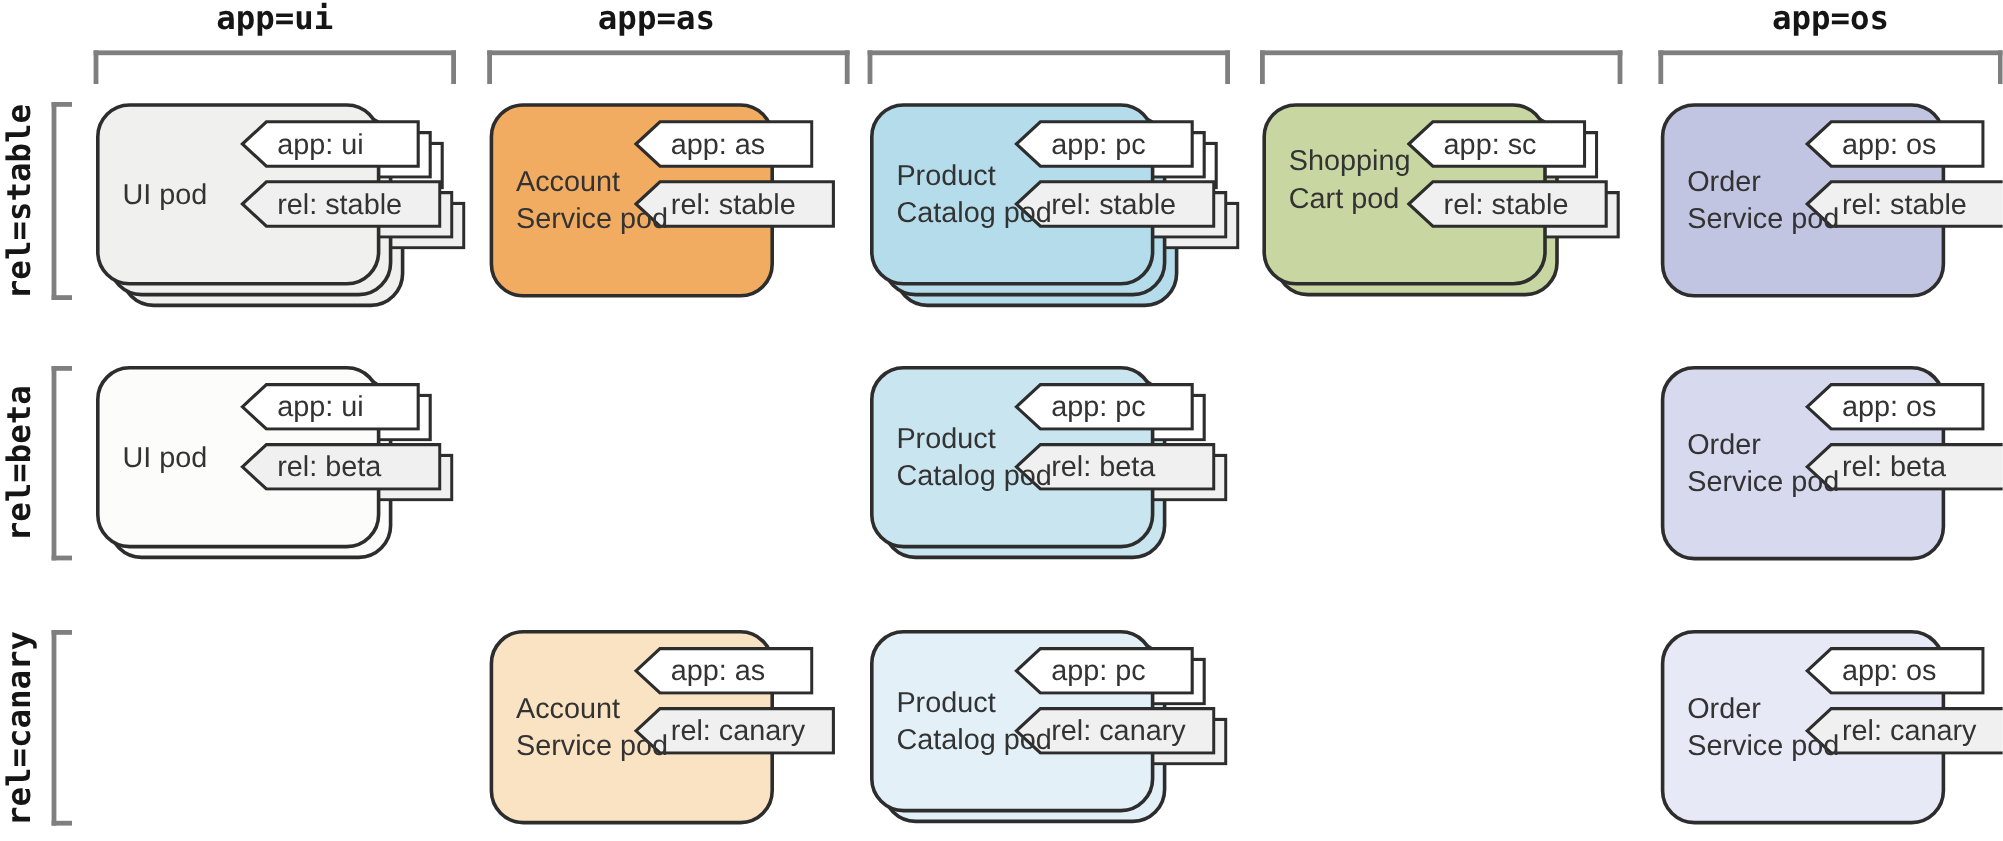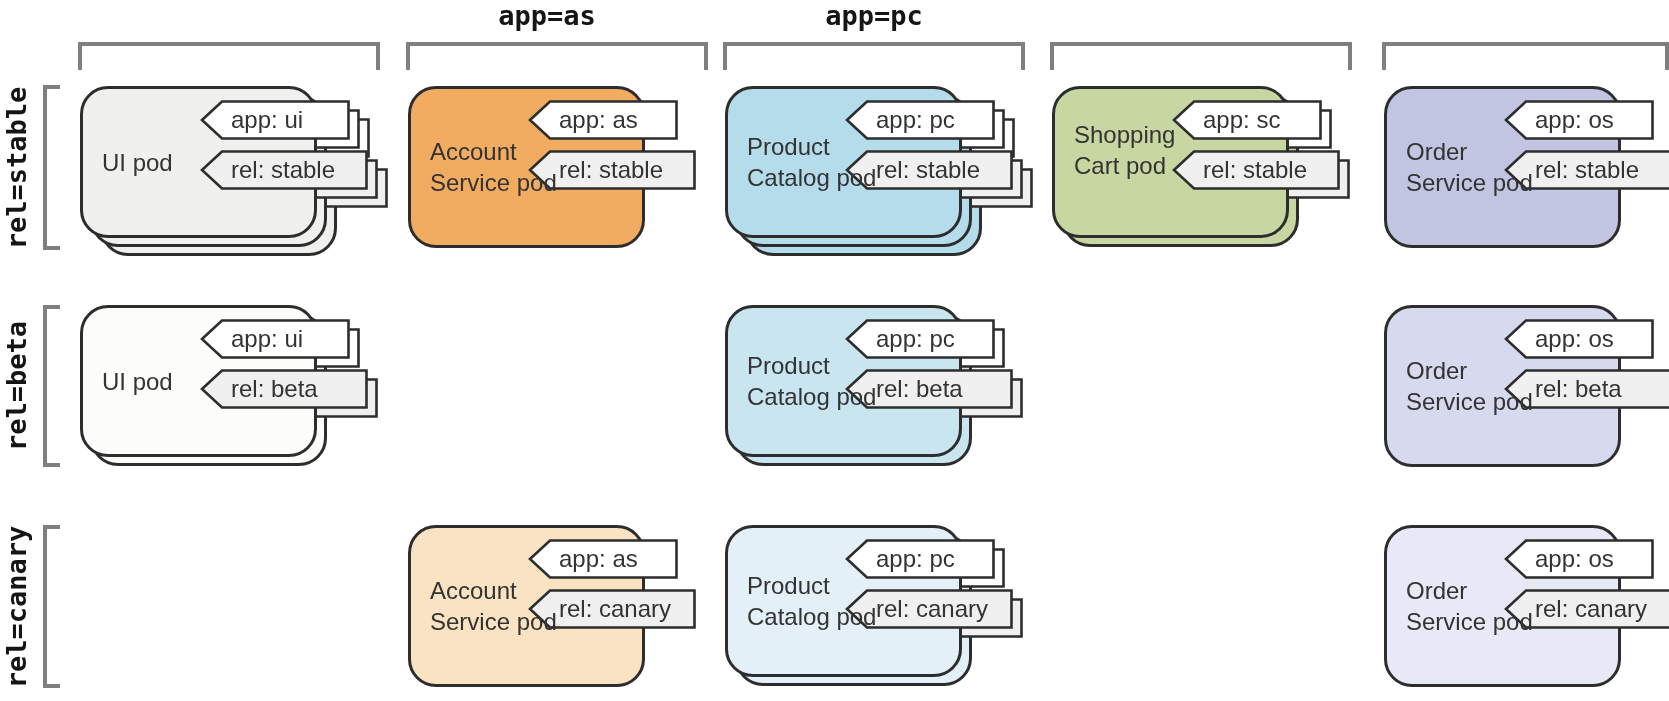--- a/index.html
+++ b/index.html
@@ -35,26 +35,27 @@
   .pod-name{
     position:absolute;left:22px;top:0;width:130px;display:flex;align-items:center;
     font-size:24px;line-height:31px;color:#333333;
   }
   .tag{position:absolute;}
 </style>
 </head>
 <body>
 
 <div id="stage" style="--ol: #2d2d2d; --bk: #7f7f7f;">
+    <div class="col-header" style="left: 78px; width: 302px;">app=ui</div>
     <div class="col-bracket" style="left: 78px; width: 302px;"></div>
     <div class="col-header" style="left: 396px; width: 302px;">app=as</div>
     <div class="col-bracket" style="left: 406px; width: 302px;"></div>
-    <div class="col-header" style="left: 723px; width: 302px;">app=pc</div>
     <div class="col-bracket" style="left: 723px; width: 302px;"></div>
     <div class="col-bracket" style="left: 1050px; width: 302px;"></div>
+    <div class="col-header" style="left: 1382px; width: 287px;">app=os</div>
     <div class="col-bracket" style="left: 1382px; width: 287px;"></div>
     <div class="row-label" style="width: 220px; height: 32px; left: -94px; top: 151.5px;">rel=stable</div>
     <div class="row-bracket" style="top: 85px; height: 165px;"></div>
     <div class="row-label" style="width: 220px; height: 32px; left: -94px; top: 370px;">rel=beta</div>
     <div class="row-bracket" style="top: 305px; height: 162px;"></div>
     <div class="row-label" style="width: 220px; height: 32px; left: -94px; top: 590.5px;">rel=canary</div>
     <div class="row-bracket" style="top: 525px; height: 163px;"></div>
     <div class="pod-group" style="left: 80px; top: 86px;">
       <div class="pod-layer" style="left: 20px; top: 18px;">
         <div class="pod-box" style="width: 237px; height: 152px; background: rgb(240, 240, 238);"></div>

